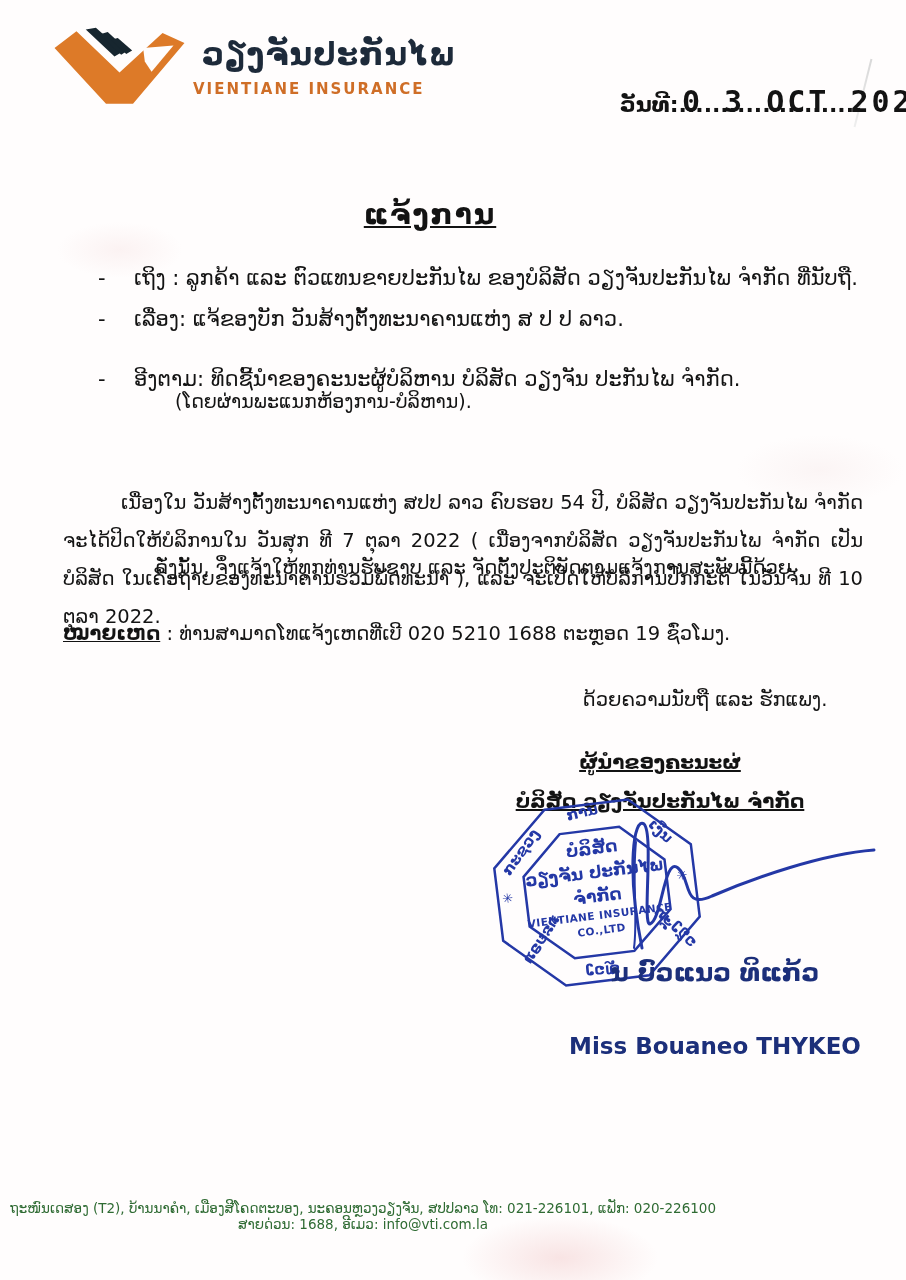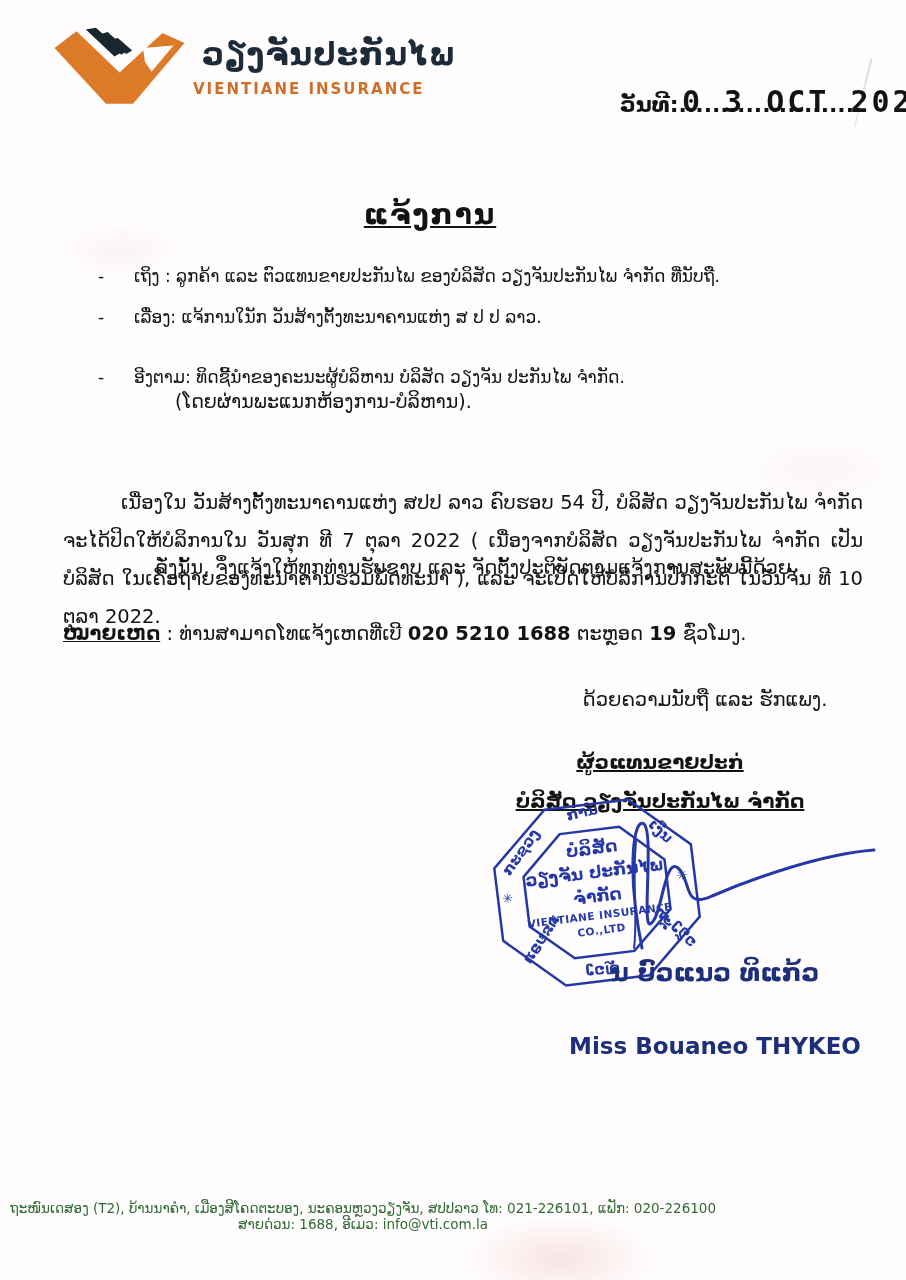--- a/index.html
+++ b/index.html
@@ -21,30 +21,30 @@
   .logo-lao{left:190px;top:36px;font-size:31px;font-weight:bold;color:#1d2a3a;letter-spacing:1px;margin-left:12px;}
   .logo-en{left:193px;top:80px;font-size:15px;font-weight:bold;color:#cf6e27;letter-spacing:2px;}
   .ref-block{left:620px;top:92px;width:270px;font-size:22px;font-weight:bold;white-space:nowrap;}
   .ref-row{position:relative;height:46px;}
   .stamp-number{position:absolute;left:78px;top:-22px;font-size:42px;font-weight:bold;letter-spacing:8px;font-stretch:condensed;}
   .date-stamp{position:absolute;left:62px;top:-8px;font-size:30px;font-weight:bold;letter-spacing:3px;font-family:"DejaVu Sans Mono","Liberation Mono",monospace;}
   .scan-line{left:862px;top:58px;width:2px;height:70px;background:linear-gradient(#d8d8d8,#eee);transform:rotate(14deg);}
   
   .doc-title{left:0;top:198px;width:860px;text-align:center;font-size:28px;font-weight:bold;text-decoration:underline;letter-spacing:2px;}
   
-  .bullet{left:98px;font-size:17px;white-space:nowrap;}
+  .bullet{left:98px;font-size:21px;white-space:nowrap;}
   .bullet .dash{display:inline-block;width:36px;}
   .b1{top:266px;} .b2{top:307px;} .b3{top:352px;margin-top:15px;}
   .b3sub{left:175px;top:390px;font-size:19px;}
   
   .para1{left:63px;top:436px;width:800px;font-size:19.5px;line-height:38px;text-align:justify;text-indent:58px;margin-top:48px;}
   .para2{left:63px;top:556px;width:800px;font-size:19.5px;text-indent:92px;}
   .note{left:63px;top:622px;font-size:19.5px;}
   .note .note-label{font-weight:bold;text-decoration:underline;}
-  .note b{font-weight:bold;}
+  .note b{font-weight:normal;}
   .closing{left:540px;top:688px;width:330px;text-align:center;font-size:19.5px;}
   
   .sig-title{left:470px;top:750px;width:380px;text-align:center;font-size:20px;font-weight:bold;text-decoration:underline;}
   .sig-company{left:455px;top:782px;width:410px;text-align:center;font-size:20px;font-weight:bold;text-decoration:underline;margin-top:7px;}
   .stamp{left:492px;top:800px;width:210px;height:185px;transform:rotate(-7deg);color:#2438a6;}
   .stamp svg{position:absolute;left:0;top:0;}
   .ring-word{position:absolute;font-size:15px;font-weight:bold;white-space:nowrap;}
   .rw-top{left:84px;top:2px;transform:rotate(-6deg);}
   .rw-tl{left:8px;top:34px;transform:rotate(-48deg);}
   .rw-tr{left:162px;top:30px;transform:rotate(50deg);}
@@ -87,37 +87,37 @@
       <span class="date-stamp">0 3 OCT 2022</span>
     </div>
   </div>
 
   <div class="abs doc-title">ແຈ້ງການ</div>
 
   <div class="abs bullet b1">
     <span class="dash">-</span><span>ເຖິງ : ລູກຄ້າ ແລະ ຕົວແທນຂາຍປະກັນໄພ  ຂອງບໍລິສັດ ວຽງຈັນປະກັນໄພ ຈຳກັດ ທີ່ນັບຖື.</span>
   </div>
   <div class="abs bullet b2">
-    <span class="dash">-</span><span>ເລື່ອງ: ແຈ້ການໃນັກ ວັນສ້າງຕັ້ງທະນາຄານແຫ່ງ ສ ປ ປ ລາວ.</span>
+    <span class="dash">-</span><span>ເລື່ອງ: ແຈ້ຂອງບັກ ວັນສ້າງຕັ້ງທະນາຄານແຫ່ງ ສ ປ ປ ລາວ.</span>
   </div>
   <div class="abs bullet b3">
     <span class="dash">-</span><span>ອີງຕາມ: ທິດຊີ້ນຳຂອງຄະນະຜູ້ບໍລິຫານ ບໍລິສັດ ວຽງຈັນ ປະກັນໄພ ຈຳກັດ.</span>
   </div>
   <div class="abs b3sub">(ໂດຍຜ່ານພະແນກຫ້ອງການ-ບໍລິຫານ).</div>
 
   <div class="abs para1">ເນື່ອງໃນ ວັນສ້າງຕັ້ງທະນາຄານແຫ່ງ ສປປ ລາວ ຄົບຮອບ 54 ປີ, ບໍລິສັດ ວຽງຈັນປະກັນໄພ ຈຳກັດ ຈະໄດ້ປິດໃຫ້ບໍລິການໃນ ວັນສຸກ ທີ 7 ຕຸລາ 2022 ( ເນື່ອງຈາກບໍລິສັດ ວຽງຈັນປະກັນໄພ ຈຳກັດ ເປັນບໍລິສັດ ໃນເຄືອຖ່າຍຂອງທະນາຄານຮ່ວມພັດທະນາ ), ແລະ ຈະເປີດໃຫ້ບໍລິການປົກກະຕິ ໃນວັນຈັນ ທີ 10 ຕຸລາ 2022.</div>
   <div class="abs para2">ດັ່ງນັ້ນ, ຈຶ່ງແຈ້ງໃຫ້ທຸກທ່ານຮັບຊາບ ແລະ ຈັດຕັ້ງປະຕິບັດຕາມແຈ້ງການສະບັບນີ້ດ້ວຍ.</div>
 
   <div class="abs note">
     <span class="note-label">ໝາຍເຫດ</span><span> : ທ່ານສາມາດໂທແຈ້ງເຫດທີ່ເບີ </span><b>020 5210 1688</b><span> ຕະຫຼອດ </span><b>19</b><span> ຊົ່ວໂມງ.</span>
   </div>
 
   <div class="abs closing">ດ້ວຍຄວາມນັບຖື ແລະ ຮັກແພງ.</div>
 
-  <div class="abs sig-title">ຜູ້ວແທນຂາຍປະກ່</div>
+  <div class="abs sig-title">ຜູ້ນຳຂອງຄະນະຜ່</div>
   <div class="abs sig-company">ບໍລິສັດ ວຽງຈັນປະກັນໄພ ຈຳກັດ</div>
 
   <div class="abs stamp">
     <svg width="210" height="185" viewBox="0 0 210 185">
       <polygon points="63,4 147,4 204,56 204,129 147,181 63,181 6,129 6,56" fill="none" stroke="#2438a6" stroke-width="2.5"></polygon>
       <polygon points="75,30 135,30 176,68 176,118 135,155 75,155 34,118 34,68" fill="none" stroke="#2438a6" stroke-width="2.5"></polygon>
     </svg>
     <span class="ring-word rw-top">ການ</span>
     <span class="ring-word rw-tl">ກະຊວງ</span>
     <span class="ring-word rw-tr">ເງິນ</span>

